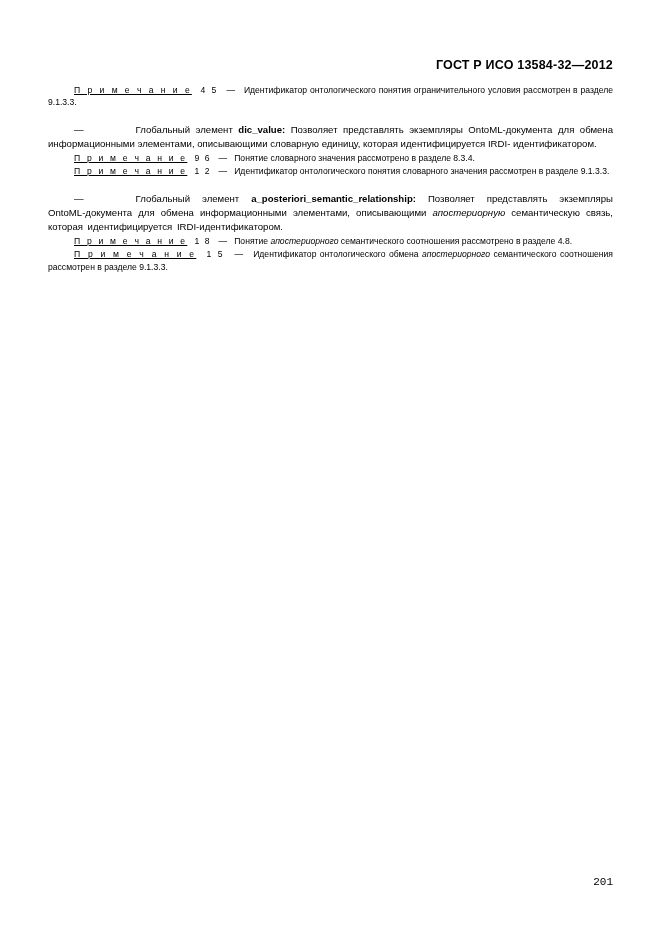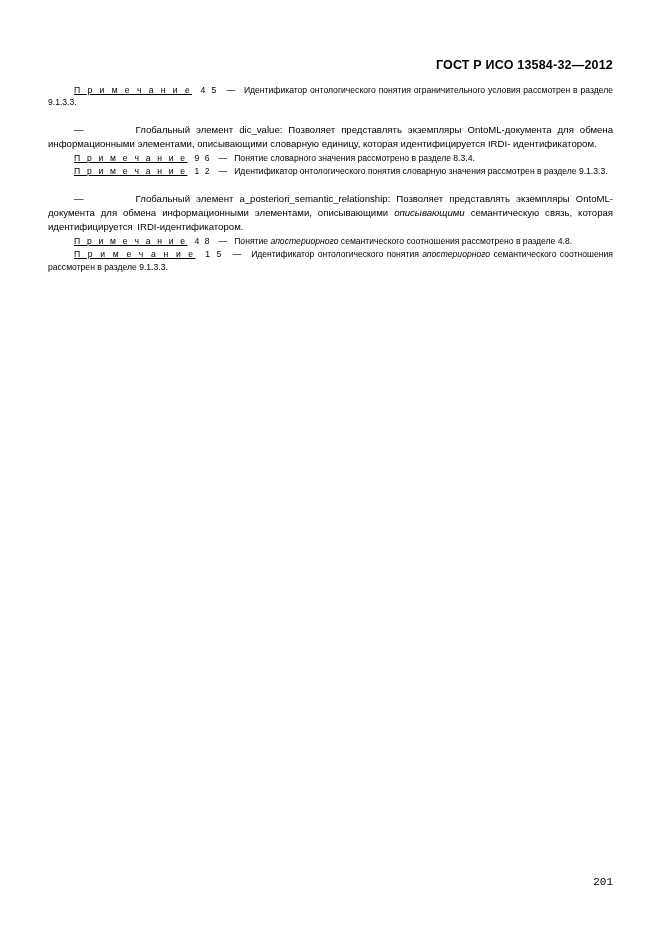--- a/index.html
+++ b/index.html
@@ -58,21 +58,21 @@
   }
   .dash-indent {
     display: inline-block;
     width: 26px;
   }
   .dash-lead {
     display: inline-block;
     width: 52px;
   }
   .bold {
-    font-weight: normal;
+    font-weight: bold;
   }
   .ital {
     font-style: italic;
   }
   .spaced-wide {
     word-spacing: 2px;
   }
   .pagenum {
     position: absolute;
     right: 48px;
@@ -118,53 +118,53 @@
       <span>Понятие словарного значения рассмотрено в разделе 8.3.4.</span>
     </p>
 
     <p class="note">
       <span class="note-label">П р и м е ч а н и е</span>
       <span>&nbsp;</span>
       <span class="num">1 2</span>
       <span>&nbsp;</span>
       <span>—</span>
       <span>&nbsp;</span>
-      <span>Идентификатор онтологического понятия словарную значения рассмотрен в разделе 9.1.3.3.</span>
+      <span>Идентификатор онтологического понятия словарного значения рассмотрен в разделе 9.1.3.3.</span>
     </p>
 
     <div class="para-gap"></div>
 
     <p class="para spaced-wide">
       <span class="dash-indent"></span><span>—</span><span class="dash-lead"></span><span>Глобальный элемент</span>
       <span class="bold">a_posteriori_semantic_relationship:</span>
       <span>Позволяет представлять экземпляры OntoML-документа для обмена информационными элементами, описывающими</span>
-      <span class="ital">описывающими</span>
+      <span class="ital">апостериорную</span>
       <span>семантическую связь, которая идентифицируется IRDI-идентификатором.</span>
     </p>
 
     <p class="note">
       <span class="note-label">П р и м е ч а н и е</span>
       <span>&nbsp;</span>
-      <span class="num">4 8</span>
+      <span class="num">1 8</span>
       <span>&nbsp;</span>
       <span>—</span>
       <span>&nbsp;</span>
       <span>Понятие</span>
       <span class="ital">апостериорного</span>
       <span>семантического соотношения рассмотрено в разделе 4.8.</span>
     </p>
 
     <p class="note">
       <span class="note-label">П р и м е ч а н и е</span>
       <span>&nbsp;</span>
       <span class="num">1 5</span>
       <span>&nbsp;</span>
       <span>—</span>
       <span>&nbsp;</span>
-      <span>Идентификатор онтологического понятия</span>
+      <span>Идентификатор онтологического обмена</span>
       <span class="ital">апостериорного</span>
       <span>семантического соотношения рассмотрен в разделе 9.1.3.3.</span>
     </p>
 
   </div>
 
   <div class="pagenum">201</div>
 
 </div>
 

